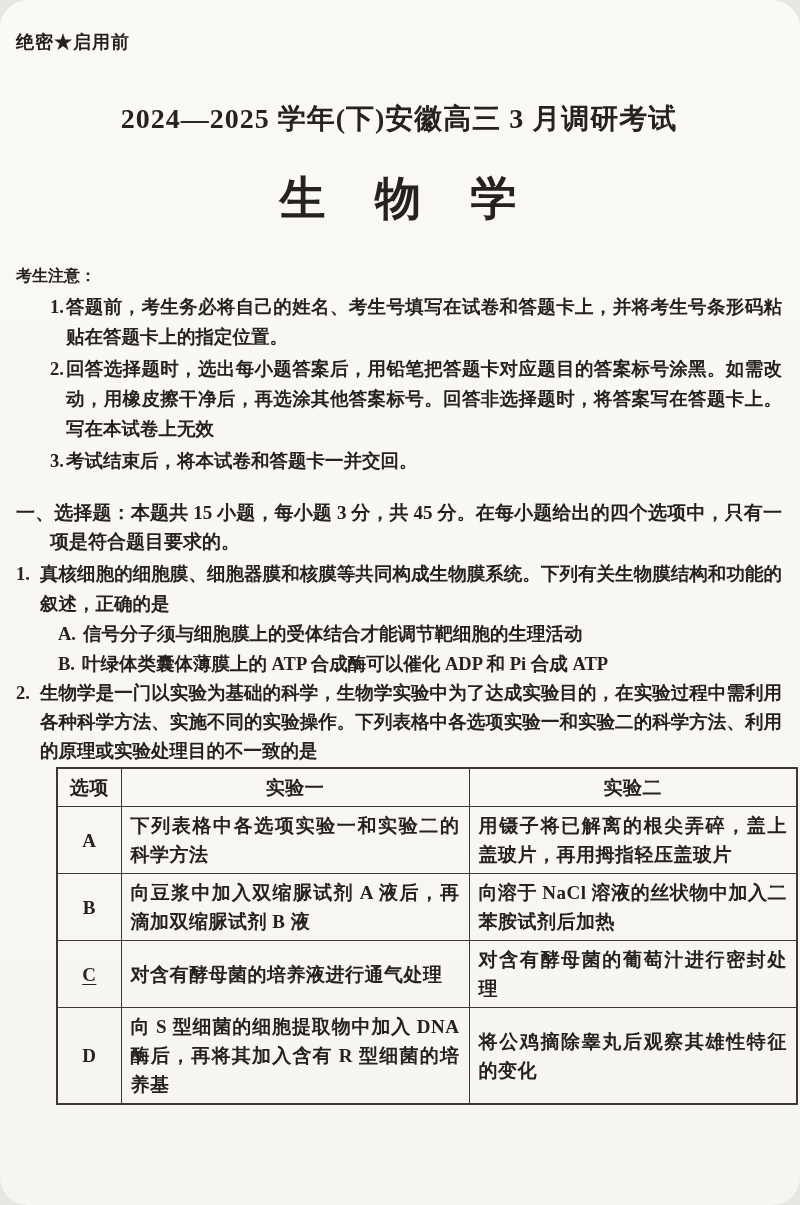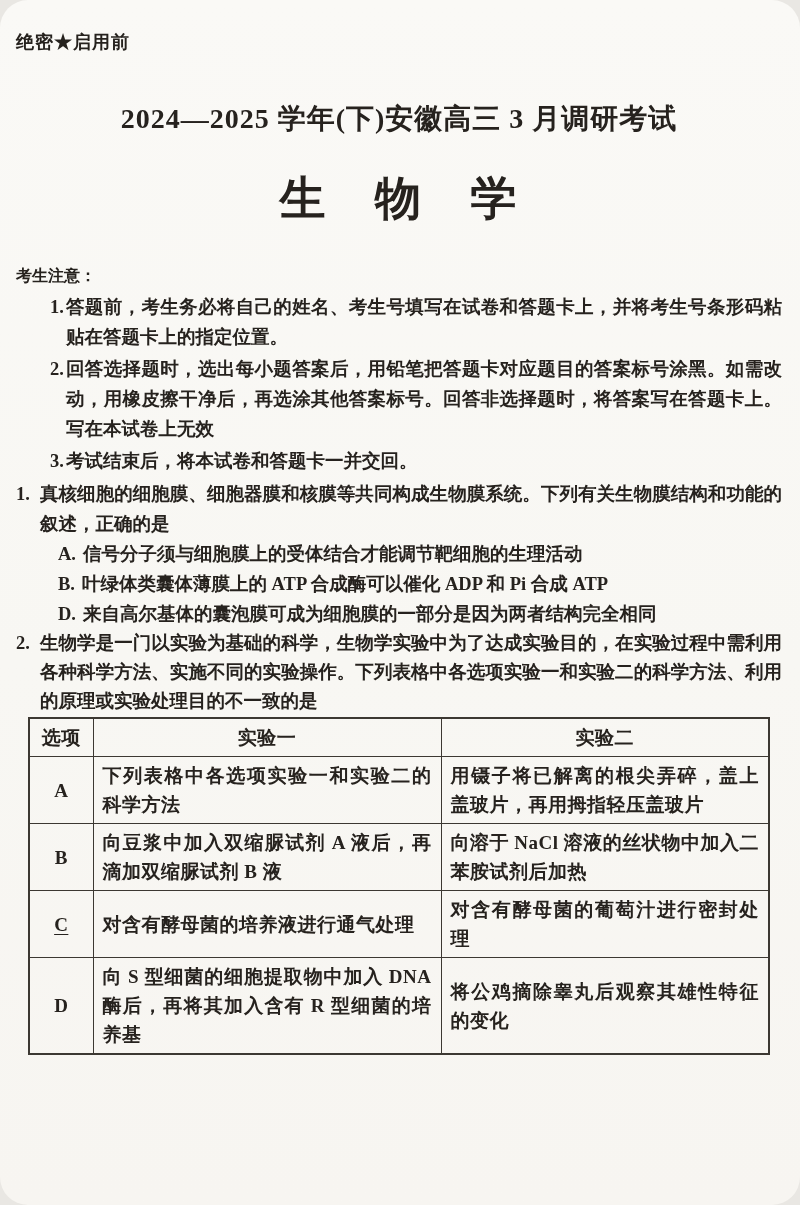--- a/index.html
+++ b/index.html
@@ -69,21 +69,21 @@
   .q1 { margin-top: 3px; }
   .q2 { line-height: 29px; }
   .options { margin: 0 0 0 42px; }
   .option {
     font-size: 18.5px; font-weight: 600;
     line-height: 30px;
     white-space: nowrap;
   }
   .option .opt-label { margin-right: 7px; }
   table.exam {
-    margin: 1px 0 0 12px;
+    margin: 1px 0 0 40px;
     width: 740px;
     border-collapse: collapse;
     table-layout: fixed;
   }
   table.exam col.c1 { width: 64px; }
   table.exam col.c2 { width: 348px; }
   table.exam col.c3 { width: 328px; }
   table.exam { border: 2px solid #3c3832; }
   table.exam th, table.exam td {
     border: 1.5px solid #3c3832;
@@ -126,35 +126,33 @@
   </div>
   <div class="notice-item">
     <span class="num">2.</span>
     <span>回答选择题时，选出每小题答案后，用铅笔把答题卡对应题目的答案标号涂黑。如需改动，用橡皮擦干净后，再选涂其他答案标号。回答非选择题时，将答案写在答题卡上。写在本试卷上无效</span>
   </div>
   <div class="notice-item">
     <span class="num">3.</span>
     <span>考试结束后，将本试卷和答题卡一并交回。</span>
   </div>
 
+  <div class="section-h">一、选择题：本题共 15 小题，每小题 3 分，共 45 分。在每小题给出的四个选项中，只有一项是符合题目要求的。</div>
 
   <div class="question q1">
     <span class="q-num">1.</span>
     <span>真核细胞的细胞膜、细胞器膜和核膜等共同构成生物膜系统。下列有关生物膜结构和功能的叙述，正确的是</span>
   </div>
 
   <div class="options">
     <div class="option">
       <span class="opt-label">A.</span><span>信号分子须与细胞膜上的受体结合才能调节靶细胞的生理活动</span>
     </div>
     <div class="option">
       <span class="opt-label">B.</span><span>叶绿体类囊体薄膜上的 ATP 合成酶可以催化 ADP 和 Pi 合成 ATP</span>
-    </div>
-    <div class="option">
-      <span class="opt-label">D.</span><span>来自高尔基体的囊泡膜可成为细胞膜的一部分是因为两者结构完全相同</span>
     </div>
   </div>
 
   <div class="question q2">
     <span class="q-num">2.</span>
     <span>生物学是一门以实验为基础的科学，生物学实验中为了达成实验目的，在实验过程中需利用各种科学方法、实施不同的实验操作。下列表格中各选项实验一和实验二的科学方法、利用的原理或实验处理目的不一致的是</span>
   </div>
 
   <table class="exam">
     <colgroup>

